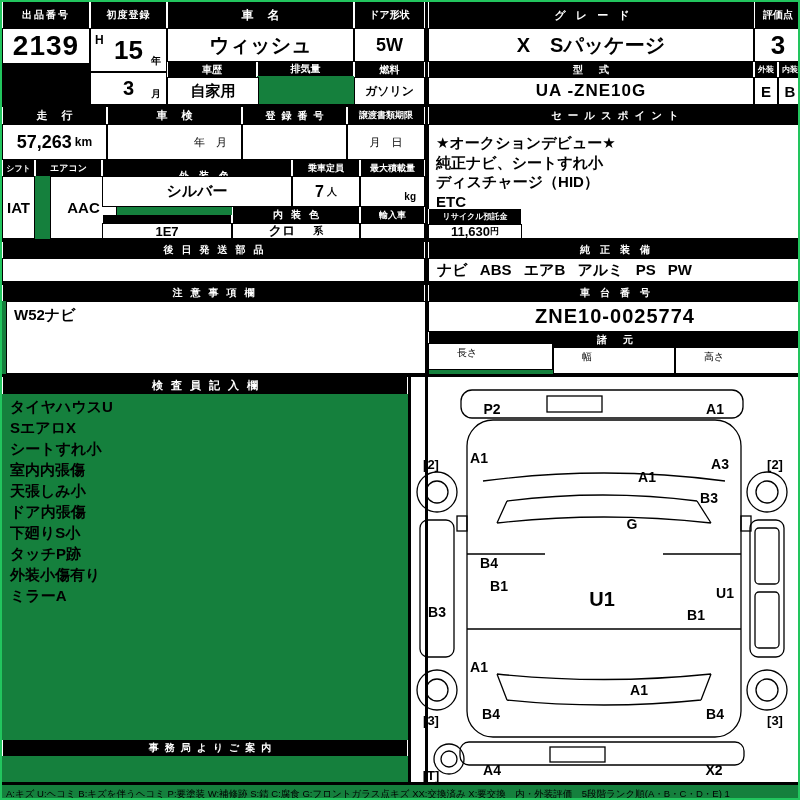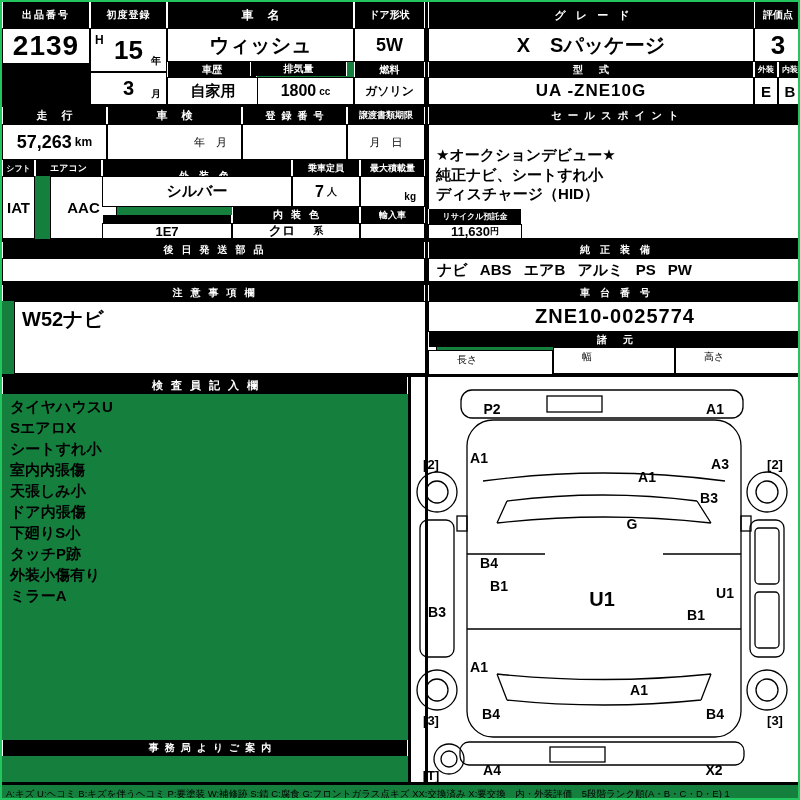--- a/index.html
+++ b/index.html
@@ -37,25 +37,21 @@
   <div class="cell" style="left:88px;top:70px;width:77px;height:33px">
     <span style="font-size:20px">3</span>
     <span style="position:absolute;right:5px;bottom:3px;font-size:10px">月</span>
   </div>
 
   <div class="bar" style="left:165px;top:0;width:187px;height:26px;font-size:12px;letter-spacing:14px;padding-left:14px">車名</div>
   <div class="cell" style="left:165px;top:26px;width:187px;height:34px;font-size:20px">ウィッシュ</div>
 
   <div class="bar" style="left:165px;top:60px;width:90px;height:15px">車歴</div>
   <div class="cell" style="left:165px;top:75px;width:92px;height:28px;font-size:15px">自家用</div>
-  <div class="bar" style="left:248px;top:60px;width:97px;height:14px">排気量</div>
-  <div class="cell" style="left:255px;top:75px;width:97px;height:28px">
-    <span style="font-size:16px">1800</span>
-    <span class="unit">cc</span>
-  </div>
+  <div class="bar" style="left:255px;top:60px;width:97px;height:14px">排気量</div>
 
   <div class="bar" style="left:352px;top:0;width:71px;height:26px">ドア形状</div>
   <div class="cell" style="left:352px;top:26px;width:71px;height:34px;font-size:18px">5W</div>
   <div class="bar" style="left:352px;top:60px;width:71px;height:15px">燃料</div>
   <div class="cell" style="left:352px;top:75px;width:71px;height:28px;font-size:12px">ガソリン</div>
 
   <div class="bar" style="left:426px;top:0;width:338px;height:26px;font-size:11px;letter-spacing:10px;">グレード</div>
   <div class="cell" style="left:426px;top:26px;width:326px;height:34px;font-size:20px">X　Sパッケージ</div>
   <div class="bar" style="left:426px;top:60px;width:326px;height:15px;letter-spacing:16px;padding-left:16px">型式</div>
   <div class="cell" style="left:426px;top:75px;width:326px;height:28px;font-size:17px;letter-spacing:1px">UA -ZNE10G</div>
@@ -74,21 +70,21 @@
   </div>
   <div class="bar" style="left:105px;top:105px;width:135px;height:17px;font-size:11px;letter-spacing:14px;padding-left:14px">車検</div>
   <div class="cell" style="left:105px;top:122px;width:135px;height:36px;justify-content:flex-end;padding-right:14px;font-size:11px;font-weight:normal">年　月</div>
   <div class="bar" style="left:240px;top:105px;width:105px;height:17px;letter-spacing:6px;padding-left:6px">登録番号</div>
   <div class="cell" style="left:240px;top:122px;width:105px;height:36px"></div>
   <div class="bar" style="left:345px;top:105px;width:78px;height:17px;font-size:9px">譲渡書類期限</div>
   <div class="cell" style="left:345px;top:122px;width:78px;height:36px;font-size:11px;font-weight:normal">月　日</div>
 
   <div class="bar" style="left:426px;top:105px;width:374px;height:17px;font-size:10.5px;letter-spacing:6px;padding-left:6px">セールスポイント</div>
   <div class="abs" style="position:absolute;left:426px;top:122px;width:374px;height:115px;background:#fff;border:1px solid #000">
-    <div class="sline" style="margin-top:20px">★オークションデビュー★</div>
+    <div class="sline" style="margin-top:8px">★オークションデビュー★</div>
     <div class="sline">純正ナビ、シートすれ小</div>
     <div class="sline">ディスチャージ（HID）</div>
     <div class="sline">ETC</div>
   </div>
   <div class="bar" style="left:426px;top:207px;width:94px;height:15px;font-size:8px">リサイクル預託金</div>
   <div class="cell" style="left:426px;top:222px;width:94px;height:15px">
     <span style="font-size:13px">11,630</span>
     <span style="font-size:9px;font-weight:bold">円</span>
   </div>
 
@@ -116,26 +112,26 @@
   </div>
   <div class="bar" style="left:358px;top:205px;width:65px;height:16px;font-size:9px">輸入車</div>
   <div class="cell" style="left:358px;top:221px;width:65px;height:16px"></div>
 
   <div class="bar" style="left:0;top:240px;width:423px;height:16px;letter-spacing:8px;padding-left:8px">後日発送部品</div>
   <div class="cell" style="left:0;top:256px;width:423px;height:24px"></div>
   <div class="bar" style="left:426px;top:240px;width:374px;height:16px;letter-spacing:10px;padding-left:10px">純正装備</div>
   <div class="cell" style="left:426px;top:256px;width:374px;height:24px;justify-content:flex-start;padding-left:8px;font-size:15px;word-spacing:8px">ナビ ABS エアB アルミ PS PW</div>
 
   <div class="bar" style="left:0;top:283px;width:423px;height:16px;letter-spacing:8px;padding-left:8px">注意事項欄</div>
-  <div class="cell" style="left:12px;top:299px;width:423px;height:73px;align-items:flex-start;justify-content:flex-start;padding:4px 0 0 7px;font-size:20px">W52ナビ</div>
+  <div class="cell" style="left:4px;top:299px;width:423px;height:73px;align-items:flex-start;justify-content:flex-start;padding:4px 0 0 7px;font-size:15px">W52ナビ</div>
 
   <div class="bar" style="left:426px;top:283px;width:374px;height:16px;letter-spacing:10px;padding-left:10px">車台番号</div>
   <div class="cell" style="left:426px;top:299px;width:374px;height:31px;font-size:20px;letter-spacing:1px">ZNE10-0025774</div>
   <div class="bar" style="left:426px;top:330px;width:374px;height:15px;letter-spacing:16px;padding-left:16px">諸元</div>
-  <div class="cell dimlbl" style="left:426px;top:348px;width:125px;height:27px;align-items:flex-start;justify-content:flex-start;padding:2px 0 0 28px">長さ</div>
+  <div class="cell dimlbl" style="left:426px;top:341px;width:125px;height:27px;align-items:flex-start;justify-content:flex-start;padding:2px 0 0 28px">長さ</div>
   <div class="cell dimlbl" style="left:551px;top:345px;width:122px;height:27px;align-items:flex-start;justify-content:flex-start;padding:2px 0 0 28px">幅</div>
   <div class="cell dimlbl" style="left:673px;top:345px;width:127px;height:27px;align-items:flex-start;justify-content:flex-start;padding:2px 0 0 28px">高さ</div>
 
   <div class="bar" style="left:0;top:375px;width:406px;height:17px;font-size:11px;letter-spacing:8px;padding-left:8px">検査員記入欄</div>
   <div style="position:absolute;left:0;top:394px;width:406px">
     <div class="insp">タイヤハウスU</div>
     <div class="insp">SエアロX</div>
     <div class="insp">シートすれ小</div>
     <div class="insp">室内内張傷</div>
     <div class="insp">天張しみ小</div>

